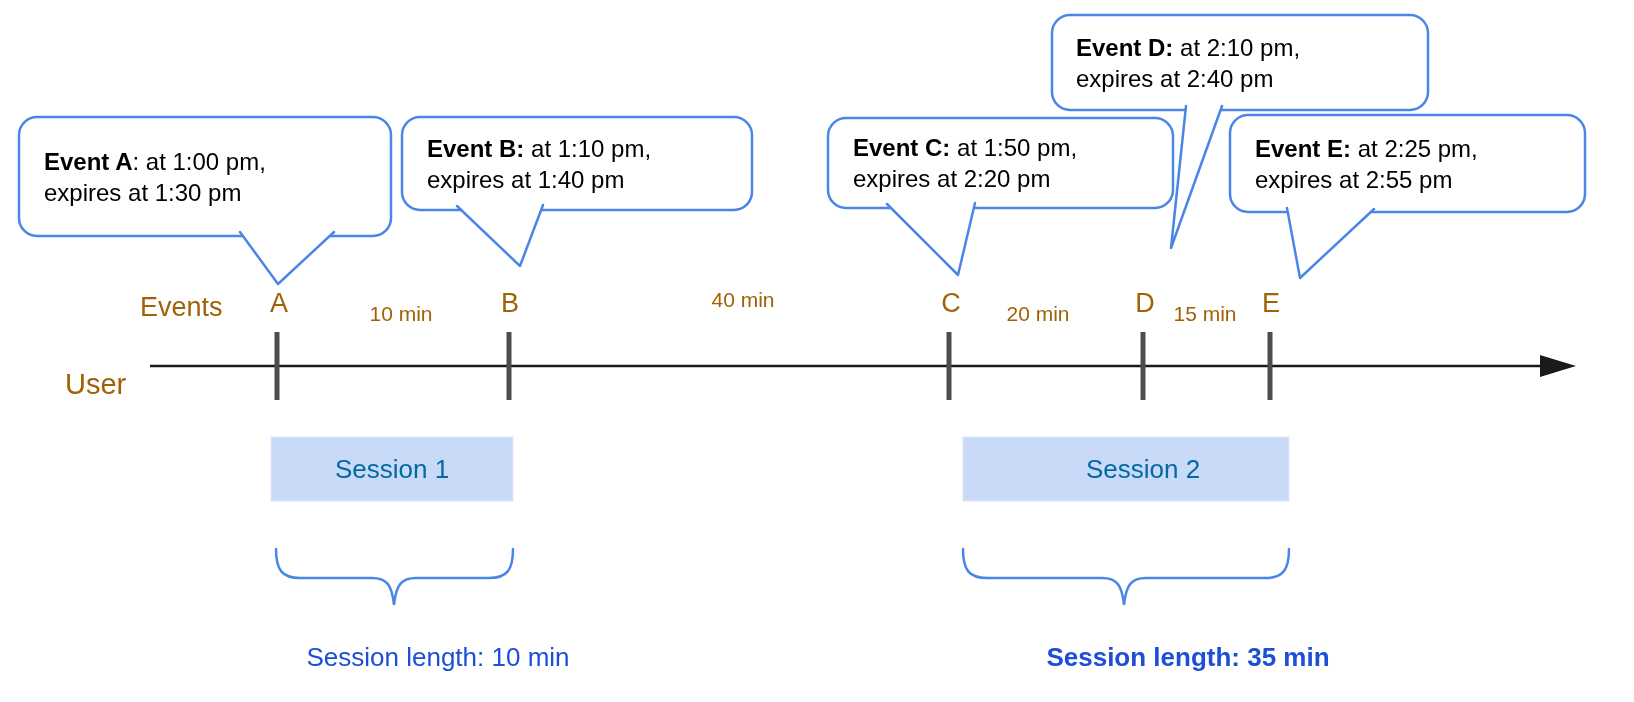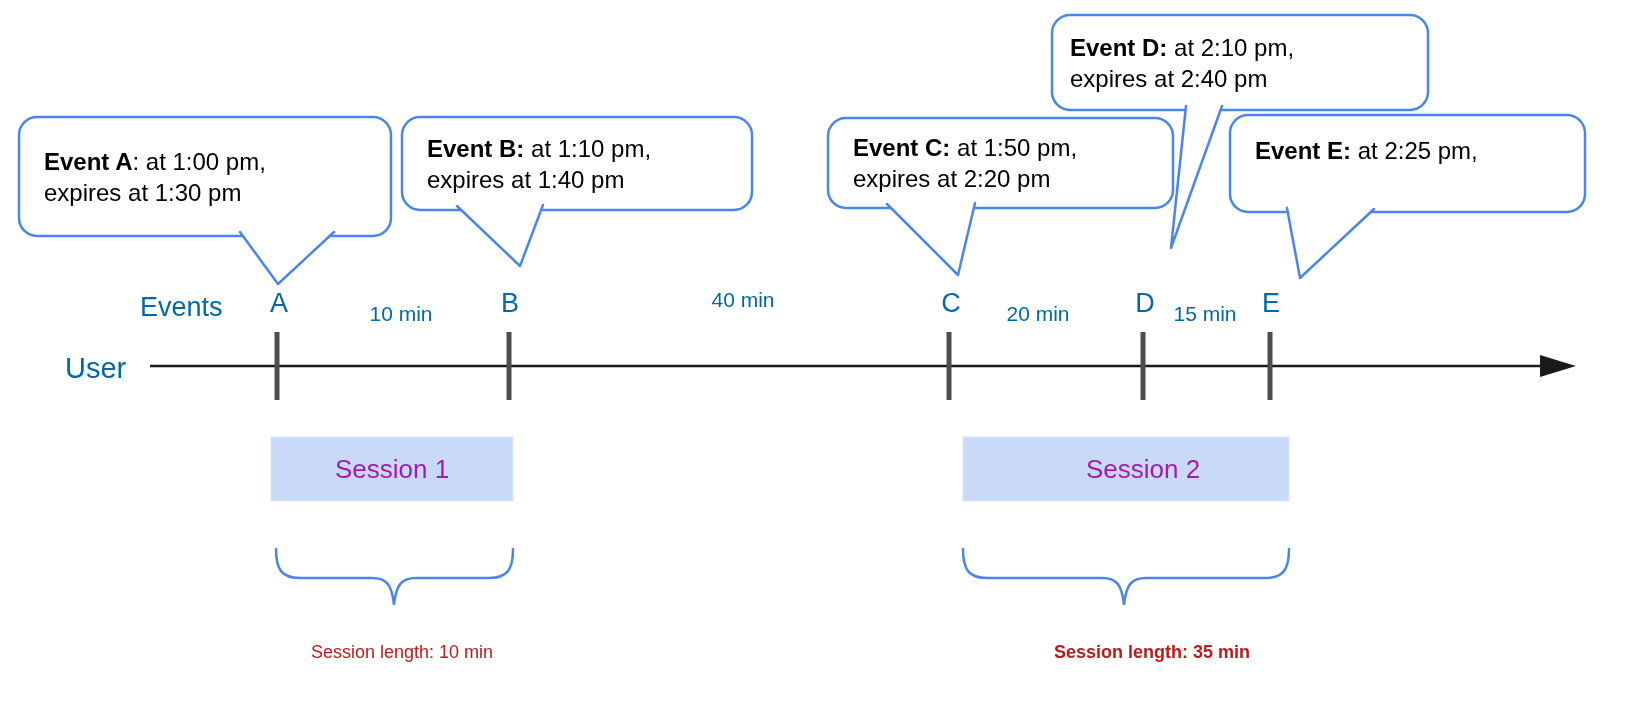--- a/index.html
+++ b/index.html
@@ -4,37 +4,37 @@
 <style>
   html,body{margin:0;padding:0;background:#ffffff;}
   .stage{
     position:relative;
     width:1634px;height:702px;
     background:#ffffff;
     font-family:"Liberation Sans", sans-serif;
     overflow:hidden;
   }
   .stage svg{position:absolute;left:0;top:0;}
-  .abs{position:absolute;color:#0369a1;}
+  .abs{position:absolute;color:#a16207;}
   .center{transform:translateX(-50%);white-space:nowrap;}
   .user-label{font-size:29px;}
   .events-label{font-size:27px;}
   .mark-label{font-size:27px;}
   .interval-label{font-size:21px;}
   .bubble-text{
     display:flex;flex-direction:column;justify-content:center;
     box-sizing:border-box;padding-left:25px;padding-right:8px;
     font-size:24px;line-height:31px;color:#000;
   }
   .bubble-text .b{font-weight:bold;}
   .session-label{
     display:flex;align-items:center;justify-content:center;
-    font-size:26px;color:#a21caf;
+    font-size:26px;color:#0369a1;
   }
-  .length-label{font-size:18px;color:#b91c1c;}
+  .length-label{font-size:26px;color:#1d4ed8;margin-left:36px;}
 </style>
 </head>
 <body>
 
 <div class="stage">
 
   <svg width="1634" height="702" viewBox="0 0 1634 702">
 
     <rect x="271" y="437" width="242" height="64" fill="#c9daf8" stroke="#dce6f9" stroke-width="1"></rect>
     <rect x="963" y="437" width="326" height="64" fill="#c9daf8" stroke="#dce6f9" stroke-width="1"></rect>
@@ -60,21 +60,21 @@
     <rect x="19" y="117" width="372" height="119" rx="18" fill="#fff" stroke="#4a86e8" stroke-width="2.5"></rect>
     <path d="M 240,232 L 278,284 L 334,232" fill="#fff" stroke="#4a86e8" stroke-width="2.5" stroke-linejoin="round" stroke-linecap="round"></path>
 
     <rect x="402" y="117" width="350" height="93" rx="18" fill="#fff" stroke="#4a86e8" stroke-width="2.5"></rect>
     <path d="M 457,206 L 520,266 L 543,205" fill="#fff" stroke="#4a86e8" stroke-width="2.5" stroke-linejoin="round" stroke-linecap="round"></path>
 
     <path d="M 276,549 C 276,570 282,578 300,578 L 372,578 C 386,578 392,584 394,605 C 396,584 402,578 416,578 L 489,578 C 507,578 513,570 513,549" fill="none" stroke="#4a86e8" stroke-width="2.5" stroke-linecap="round"></path>
     <path d="M 963,549 C 963,570 969,578 987,578 L 1102,578 C 1116,578 1122,584 1124,605 C 1126,584 1132,578 1146,578 L 1265,578 C 1283,578 1289,570 1289,549" fill="none" stroke="#4a86e8" stroke-width="2.5" stroke-linecap="round"></path>
   </svg>
 
-  <div class="abs user-label" style="left:65px;top:352px;">User</div>
+  <div class="abs user-label" style="left:65px;top:368px;">User</div>
   <div class="abs events-label" style="left:140px;top:292px;">Events</div>
 
   <div class="abs center mark-label" style="left:279px;top:288px;">A</div>
   <div class="abs center mark-label" style="left:510px;top:288px;">B</div>
   <div class="abs center mark-label" style="left:951px;top:288px;">C</div>
   <div class="abs center mark-label" style="left:1145px;top:288px;">D</div>
   <div class="abs center mark-label" style="left:1271px;top:288px;">E</div>
 
   <div class="abs center interval-label" style="left:401px;top:302px;">10 min</div>
   <div class="abs center interval-label" style="left:743px;top:288px;">40 min</div>
@@ -86,26 +86,27 @@
     <div>expires at 1:30 pm</div>
   </div>
   <div class="abs bubble-text" style="left:402px;top:117px;width:322px;height:93px;">
     <div><span class="b">Event B:</span><span> at 1:10 pm,</span></div>
     <div>expires at 1:40 pm</div>
   </div>
   <div class="abs bubble-text" style="left:828px;top:118px;width:319px;height:90px;">
     <div><span class="b">Event C:</span><span> at 1:50 pm,</span></div>
     <div>expires at 2:20 pm</div>
   </div>
-  <div class="abs bubble-text" style="left:1052px;top:15px;width:376px;height:95px;padding-left:18px;">
+  <div class="abs bubble-text" style="left:1052px;top:15px;width:376px;height:95px;padding-left:24px;">
     <div><span class="b">Event D:</span><span> at 2:10 pm,</span></div>
     <div>expires at 2:40 pm</div>
   </div>
-  <div class="abs bubble-text" style="left:1230px;top:102px;width:353px;height:97px;">
+  <div class="abs bubble-text" style="left:1230px;top:115px;width:353px;height:97px;">
     <div><span class="b">Event E:</span><span> at 2:25 pm,</span></div>
+    <div>expires at 2:55 pm</div>
   </div>
 
   <div class="abs session-label" style="left:271px;top:437px;width:242px;height:64px;">Session 1</div>
   <div class="abs session-label" style="left:948px;top:437px;width:390px;height:64px;">Session 2</div>
 
   <div class="abs center length-label" style="left:402px;top:642px;">Session length: 10 min</div>
   <div class="abs center length-label" style="left:1152px;top:642px;font-weight:bold;">Session length: 35 min</div>
 
 </div>
 

